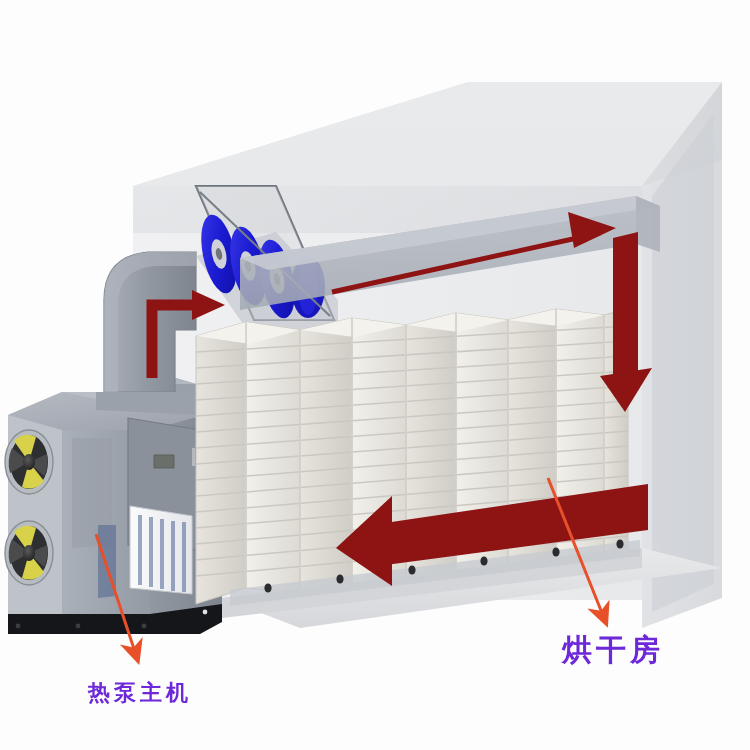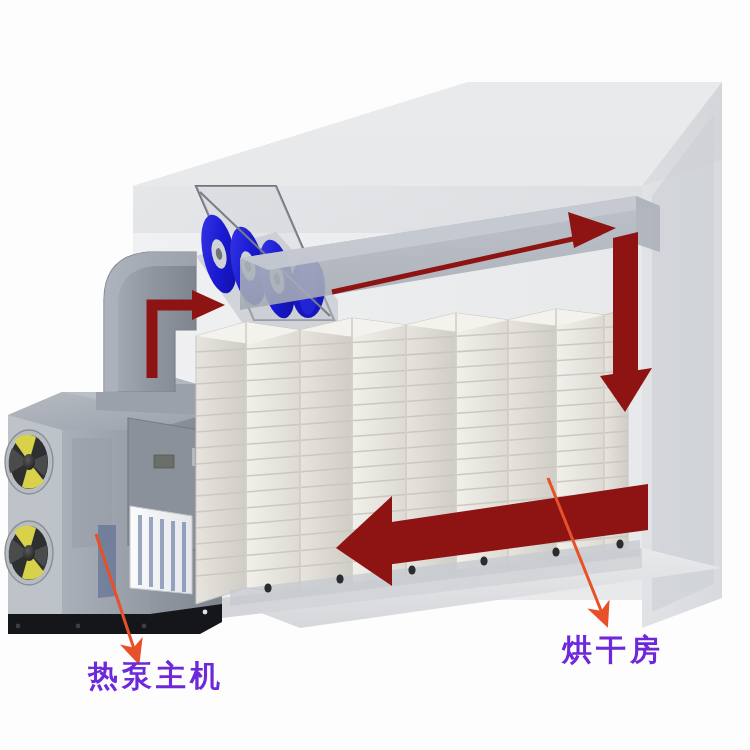--- a/index.html
+++ b/index.html
@@ -12,21 +12,21 @@
   #stage{position:absolute;inset:0;width:750px;height:750px;}
   .lbl{
     position:absolute;
     color:#6d28d9;
     font-weight:700;
     font-family:"DejaVu Sans","Liberation Sans",sans-serif;
     letter-spacing:4px;
     white-space:nowrap;
     user-select:none;
   }
-  #label-heatpump{left:88px;top:656px;font-size:30px;}
+  #label-heatpump{left:88px;top:678px;font-size:22px;}
   #label-dryroom{left:562px;top:630px;font-size:30px;}
 </style>
 </head>
 <body>
 
 <svg id="stage" viewBox="0 0 750 750" xmlns="http://www.w3.org/2000/svg">
 
   <defs>
     <linearGradient id="gRoomTop" x1="0" y1="0" x2="0" y2="1">
       <stop offset="0" stop-color="#e9eaec"></stop>

